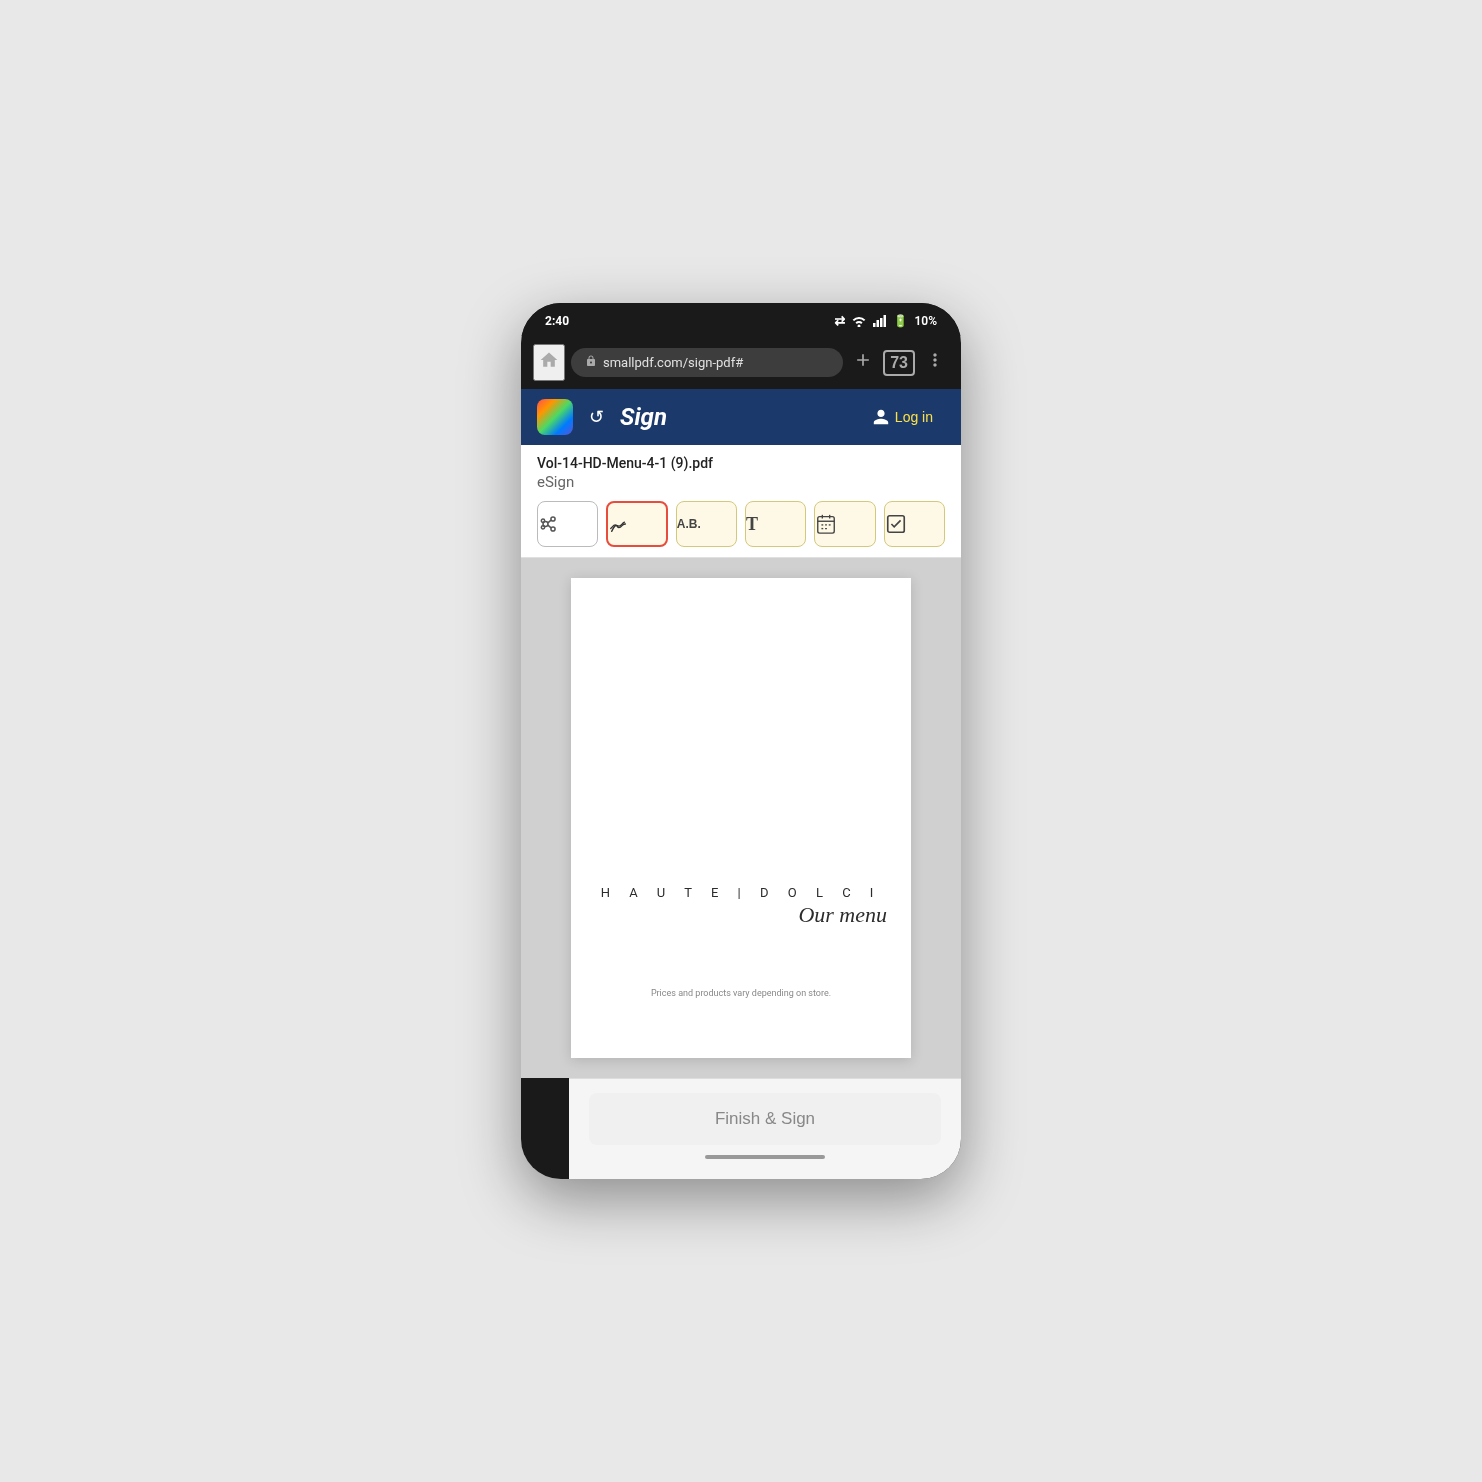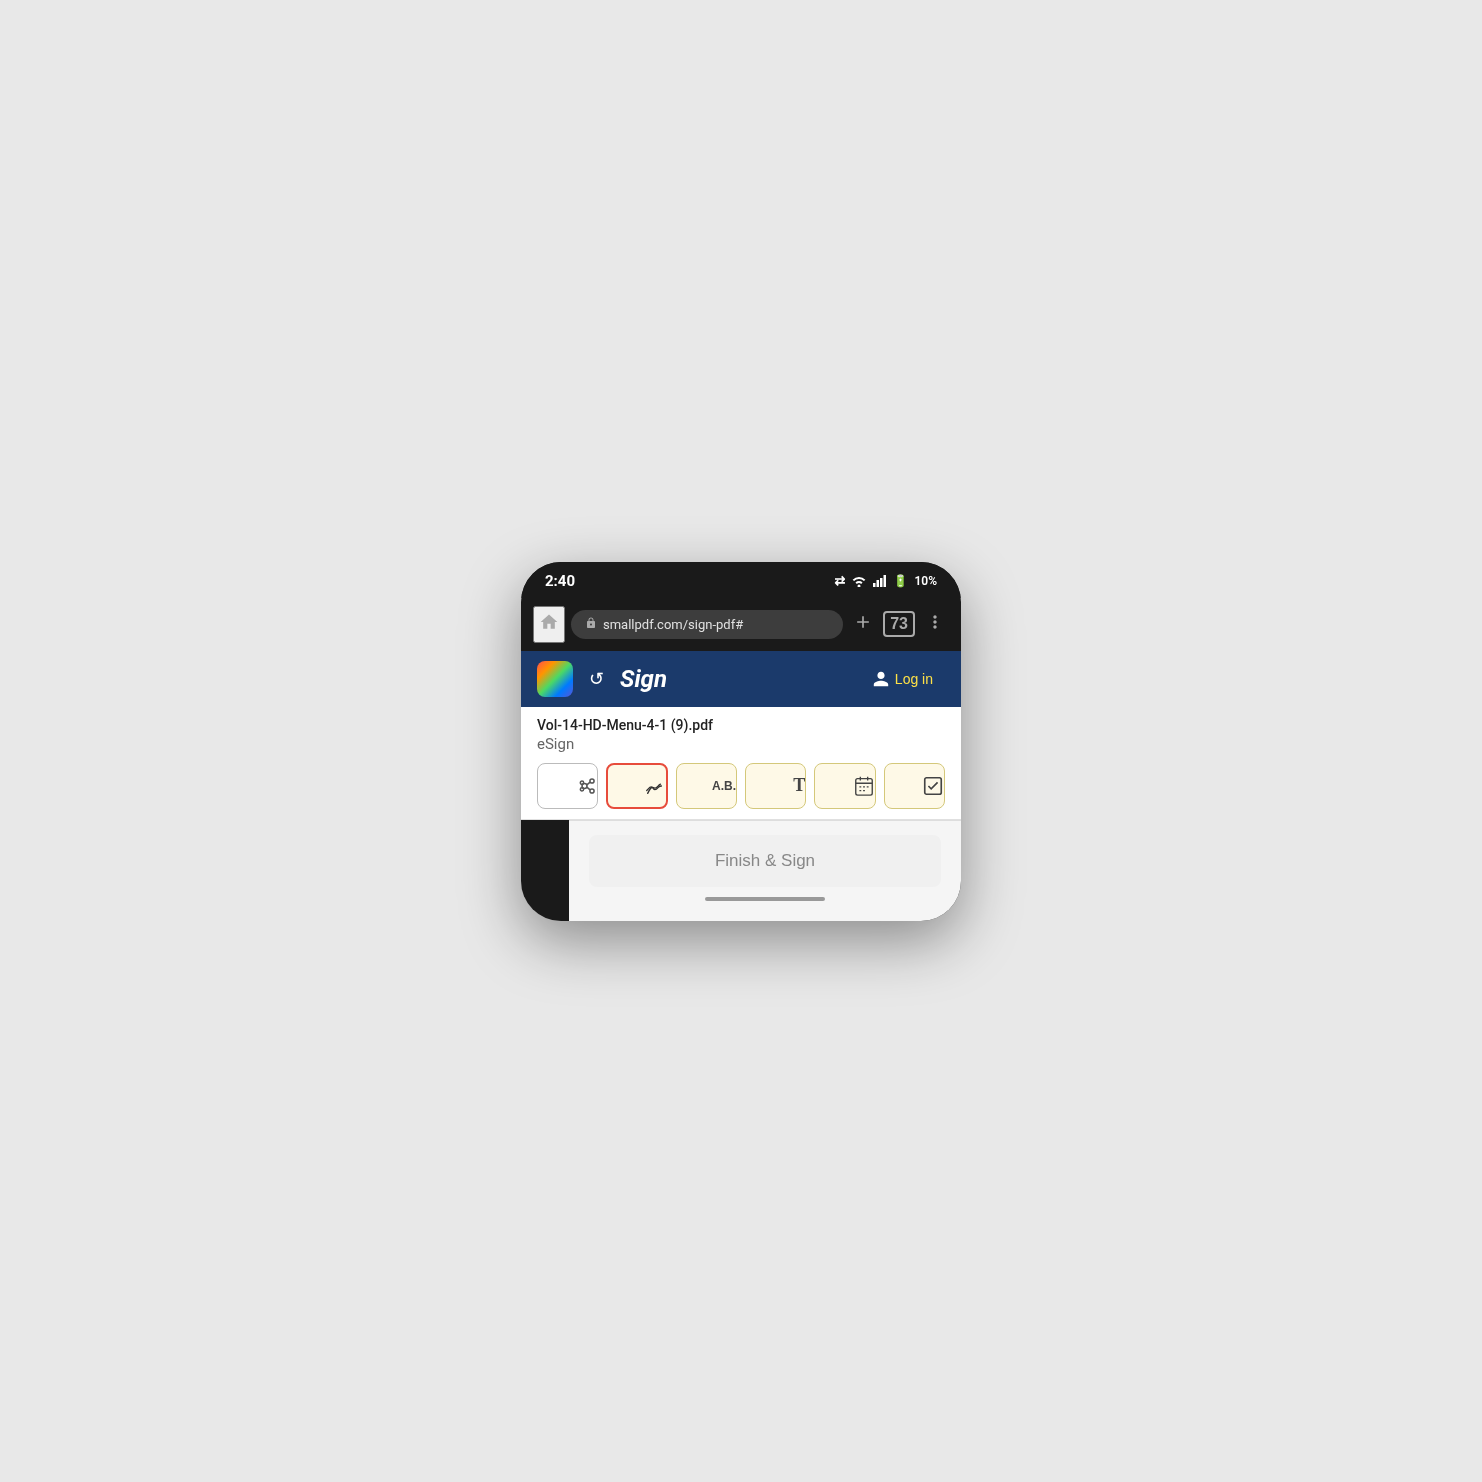--- a/index.html
+++ b/index.html
@@ -28,21 +28,21 @@
       display: flex;
       justify-content: space-between;
       align-items: center;
       padding: 10px 24px 8px;
       color: white;
       font-size: 14px;
       font-weight: 600;
     }
 
     .status-time {
-      font-size: 15px;
+      font-size: 12px;
       font-weight: 700;
     }
 
     .status-icons {
       display: flex;
       align-items: center;
       gap: 6px;
       font-size: 13px;
     }
 
@@ -176,21 +176,21 @@
 
     .tool-btn {
       width: 64px;
       height: 46px;
       border-radius: 8px;
       border: 1.5px solid #ccc;
       background: white;
       cursor: pointer;
       display: flex;
       align-items: center;
-      justify-content: flex-end;
+      justify-content: flex-start;
       font-size: 16px;
       color: #444;
     }
 
     .tool-btn-share {
       background: white;
       border: 1.5px solid #bbb;
       color: #555;
     }
 
@@ -433,19 +433,26 @@
       <button class="tool-btn tool-btn-check">
         <svg class="icon-svg" viewBox="0 0 24 24" fill="none" stroke="#444" stroke-width="1.8">
           <rect x="3" y="3" width="18" height="18" rx="2"></rect>
           <polyline points="7,12 10,15 17,8"></polyline>
         </svg>
       </button>
 
     </div>
   </div>
 
+  <div class="document-area">
+    <div class="document-page">
+      <div class="doc-brand-name">H A U T E  |  D O L C I</div>
+      <div class="doc-brand-script">Our menu</div>
+      <div class="doc-disclaimer">Prices and products vary depending on store.</div>
+    </div>
+  </div>
 
   <div class="bottom-bar">
     <button class="finish-sign-btn">Finish &amp; Sign</button>
     <div class="home-indicator"></div>
   </div>
 
 </div>
 
 </body></html>

